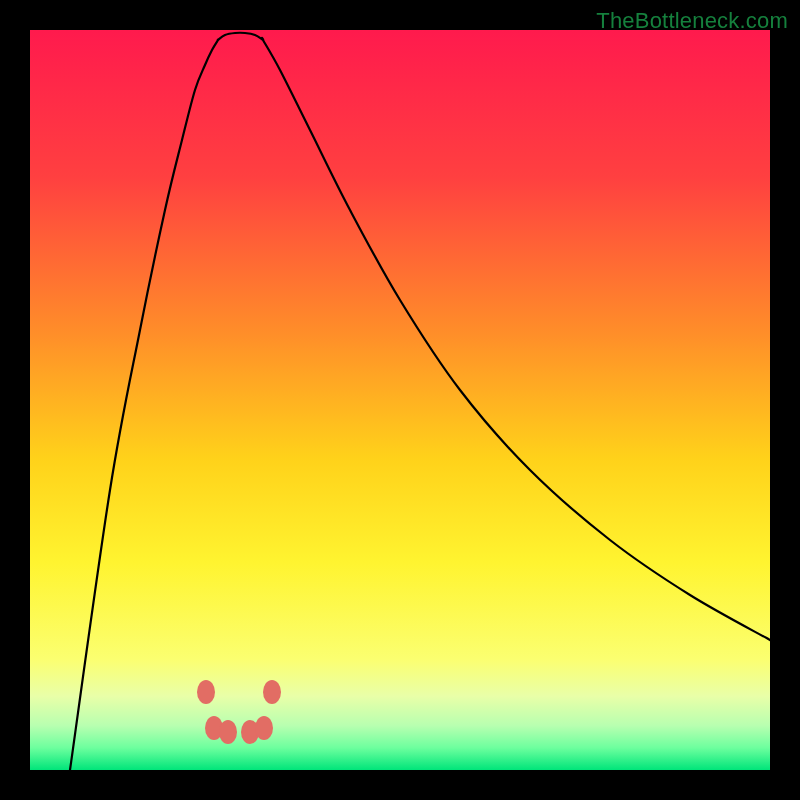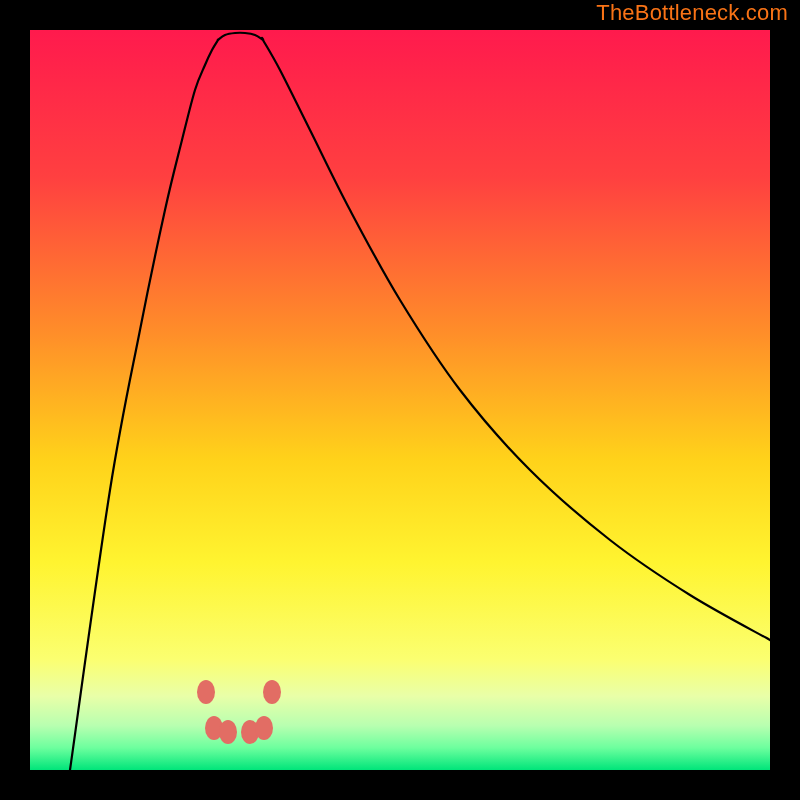--- a/index.html
+++ b/index.html
@@ -21,23 +21,23 @@
   }
   .plot {
     position: absolute;
     left: 0;
     top: 0;
     width: 740px;
     height: 740px;
   }
   .watermark {
     position: absolute;
-    top: 0;
+    top: 8px;
     right: 12px;
-    color: #f97316;
+    color: #15803d;
     font-size: 22px;
     font-weight: 500;
     letter-spacing: 0.2px;
     user-select: none;
   }
   svg { display: block; }
 </style>
 </head>
 <body>
 

